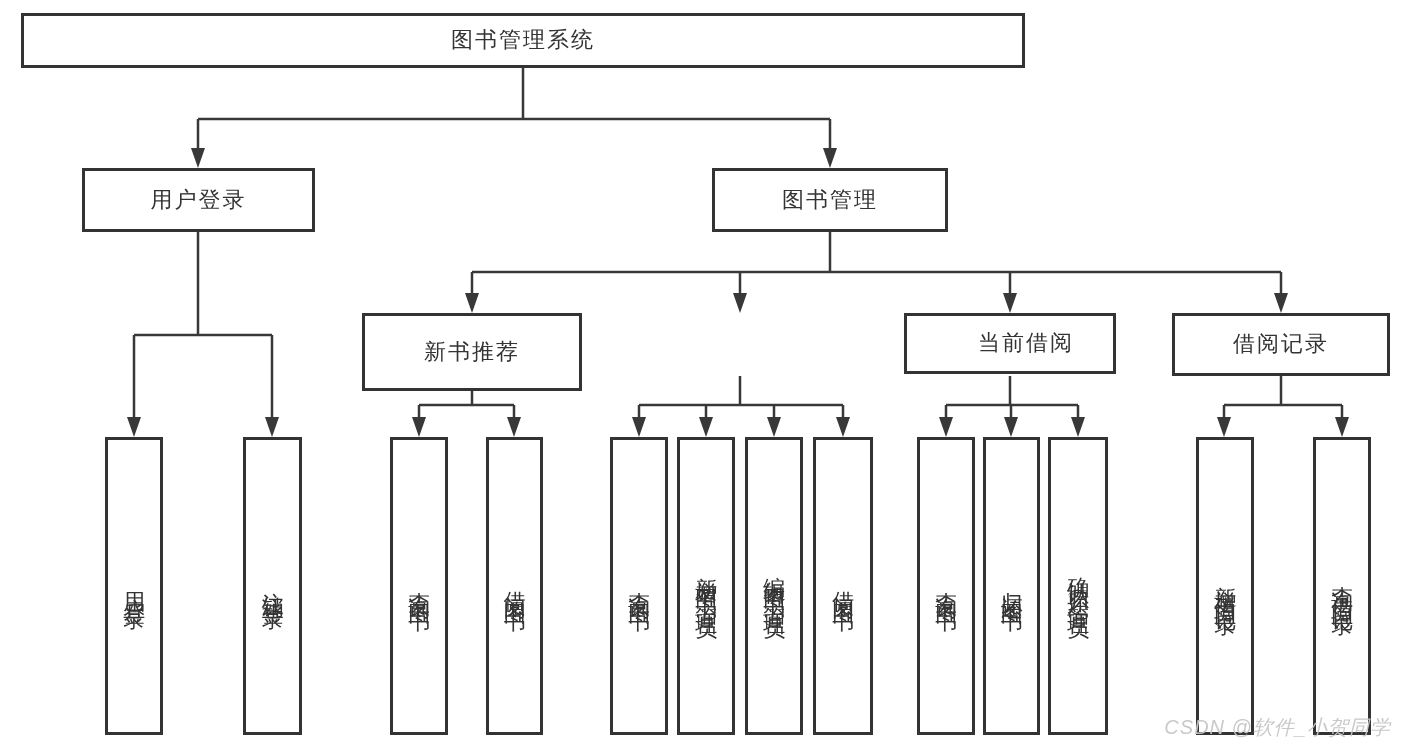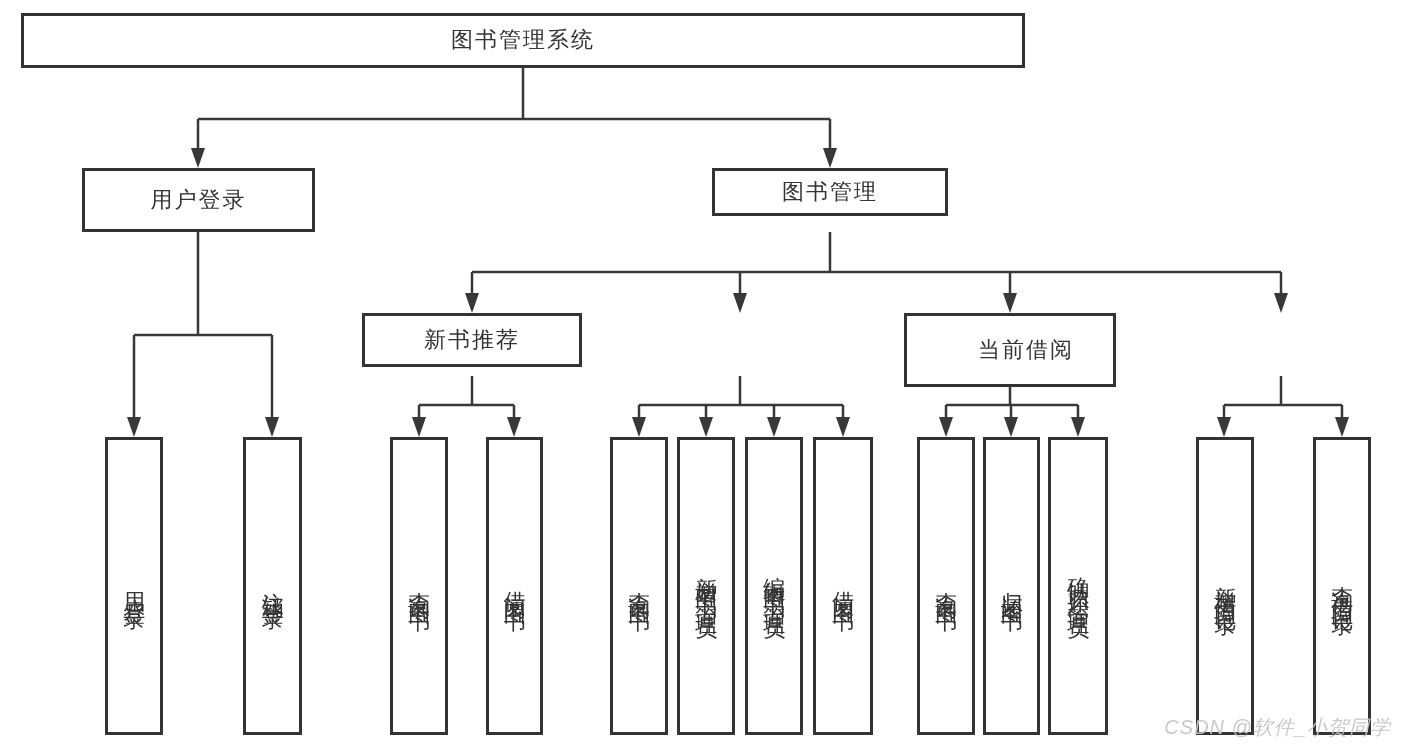--- a/index.html
+++ b/index.html
@@ -97,24 +97,25 @@
       M939 417 L953 417 L946 437 Z
       M1004 417 L1018 417 L1011 437 Z
       M1071 417 L1085 417 L1078 437 Z
       M1217 417 L1231 417 L1224 437 Z
       M1335 417 L1349 417 L1342 437 Z"></path>
   </svg>
 
   <div class="box" style="left:21px;top:13px;width:1004px;height:55px;">图书管理系统</div>
 
   <div class="box" style="left:82px;top:168px;width:233px;height:64px;">用户登录</div>
-  <div class="box" style="left:712px;top:168px;width:236px;height:48px;">图书管理</div>
+  <div class="box" style="left:712px;top:168px;width:236px;height:64px;">图书管理</div>
 
-  <div class="box" style="left:362px;top:313px;width:220px;height:54px;">新书推荐</div>
-  <div class="box" style="left:904px;top:313px;width:212px;height:74px;padding-left:32px;">当前借阅</div>
+  <div class="box" style="left:362px;top:313px;width:220px;height:78px;">新书推荐</div>
+  <div class="box" style="left:904px;top:313px;width:212px;height:61px;padding-left:32px;">当前借阅</div>
+  <div class="box" style="left:1172px;top:313px;width:218px;height:63px;">借阅记录</div>
 
   <div class="box leaf" style="left:105px;top:437px;width:58px;height:298px;">
     <span>用户登录</span>
   </div>
   <div class="box leaf" style="left:243px;top:437px;width:59px;height:298px;">
     <span>注销登录</span>
   </div>
 
   <div class="box leaf" style="left:390px;top:437px;width:58px;height:298px;">
     <span>查询图书</span>

